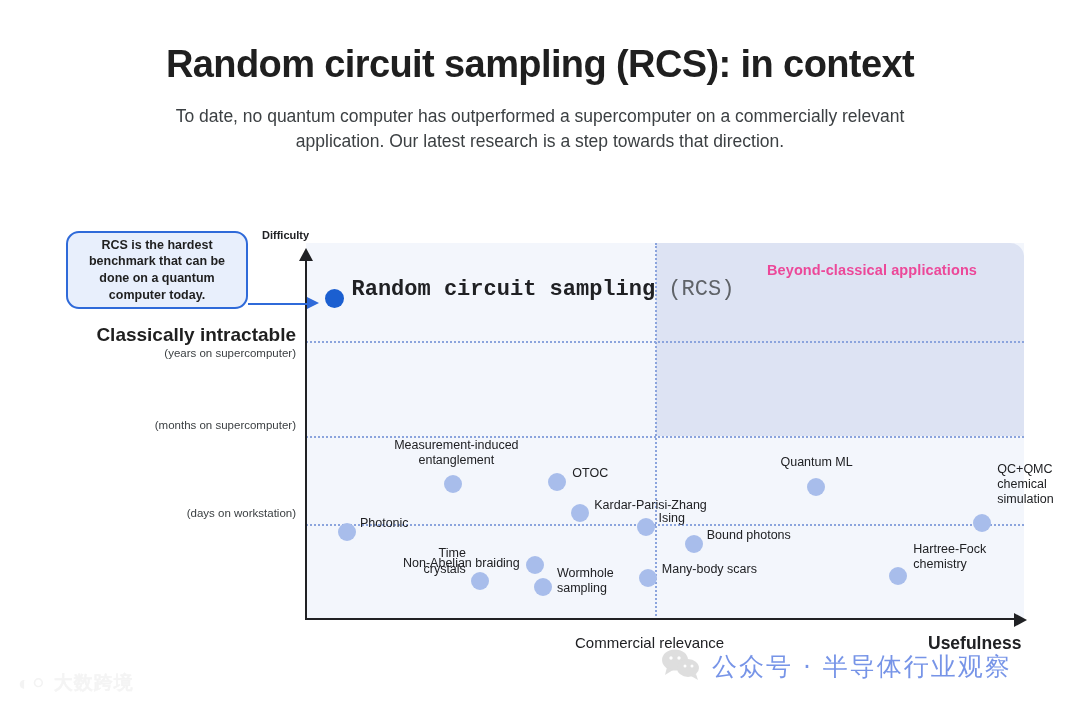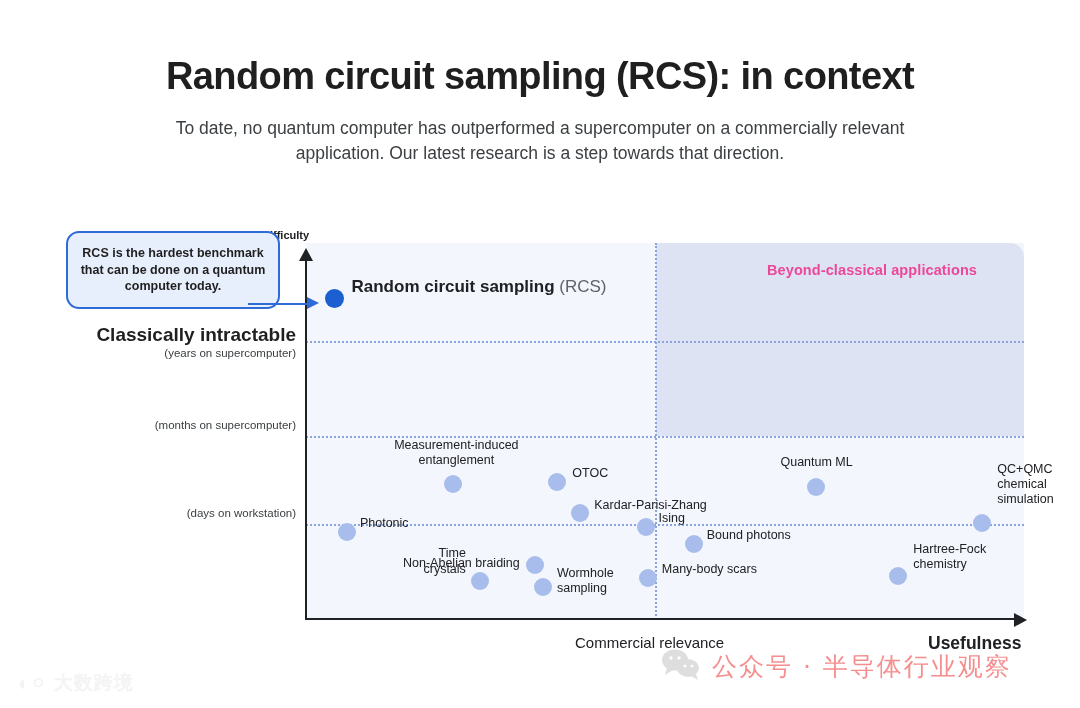--- a/index.html
+++ b/index.html
@@ -17,21 +17,21 @@
   }
 
   
   #header { position: absolute; left: 0; top: 0; width: 1080px; }
   #slide-title {
     text-align: center;
     font-size: 38px;
     font-weight: 700;
     letter-spacing: -0.6px;
     color: #1f1f1f;
-    margin-top: 56px;
+    margin-top: 44px;
     line-height: 1.1;
   }
   #slide-subtitle {
     text-align: center;
     font-size: 17.5px;
     font-weight: 400;
     color: #3c4043;
     line-height: 1.45;
     margin: 18px auto 15px;
     width: 760px;
@@ -156,30 +156,31 @@
     position: absolute;
     font-size: 12.5px;
     font-weight: 500;
     color: #202124;
     line-height: 1.22;
     white-space: pre-line;
   }
   .pt-label.ta-r { text-align: right; }
   .pt-label.ta-c { text-align: center; }
   .pt-label.big {
-    font-size: 17px;
+    font-size: 22px;
     font-weight: 700;
+    font-family: Liberation Mono, monospace;
   }
   .pt-label.big .muted { font-weight: 400; color: #5f6368; }
 
   
   .callout {
     position: absolute;
     left: 66px; top: 231px;
-    width: 214px; height: 78px;
+    width: 182px; height: 78px;
     background: #e8effc;
     border: 2px solid #2f6ad9;
     border-radius: 13px;
     display: flex;
     align-items: center;
     justify-content: center;
     padding: 4px 8px;
   }
   .callout-text {
     font-size: 12.5px;
@@ -217,21 +218,21 @@
     text-shadow: 0 0 1px rgba(0,0,0,0.06);
   }
   .wm-right {
     position: absolute;
     left: 660px; top: 648px;
     display: flex; align-items: center; gap: 10px;
     opacity: 0.6;
   }
   .wm-right .wm-bubble { display: block; }
   .wm-right .wm-text {
-    color: #ef4444; font-size: 25px; font-weight: 400;
+    color: #1d4ed8; font-size: 25px; font-weight: 400;
     letter-spacing: 2px;
     font-family: "DejaVu Sans", sans-serif;
   }
 </style>
 </head>
 <body>
 
 <div id="header">
   <div id="slide-title">Random circuit sampling (RCS): in context</div>
   <div id="slide-subtitle">To date, no quantum computer has outperformed a supercomputer on a commercially relevant application. Our latest research is a step towards that direction.</div>

